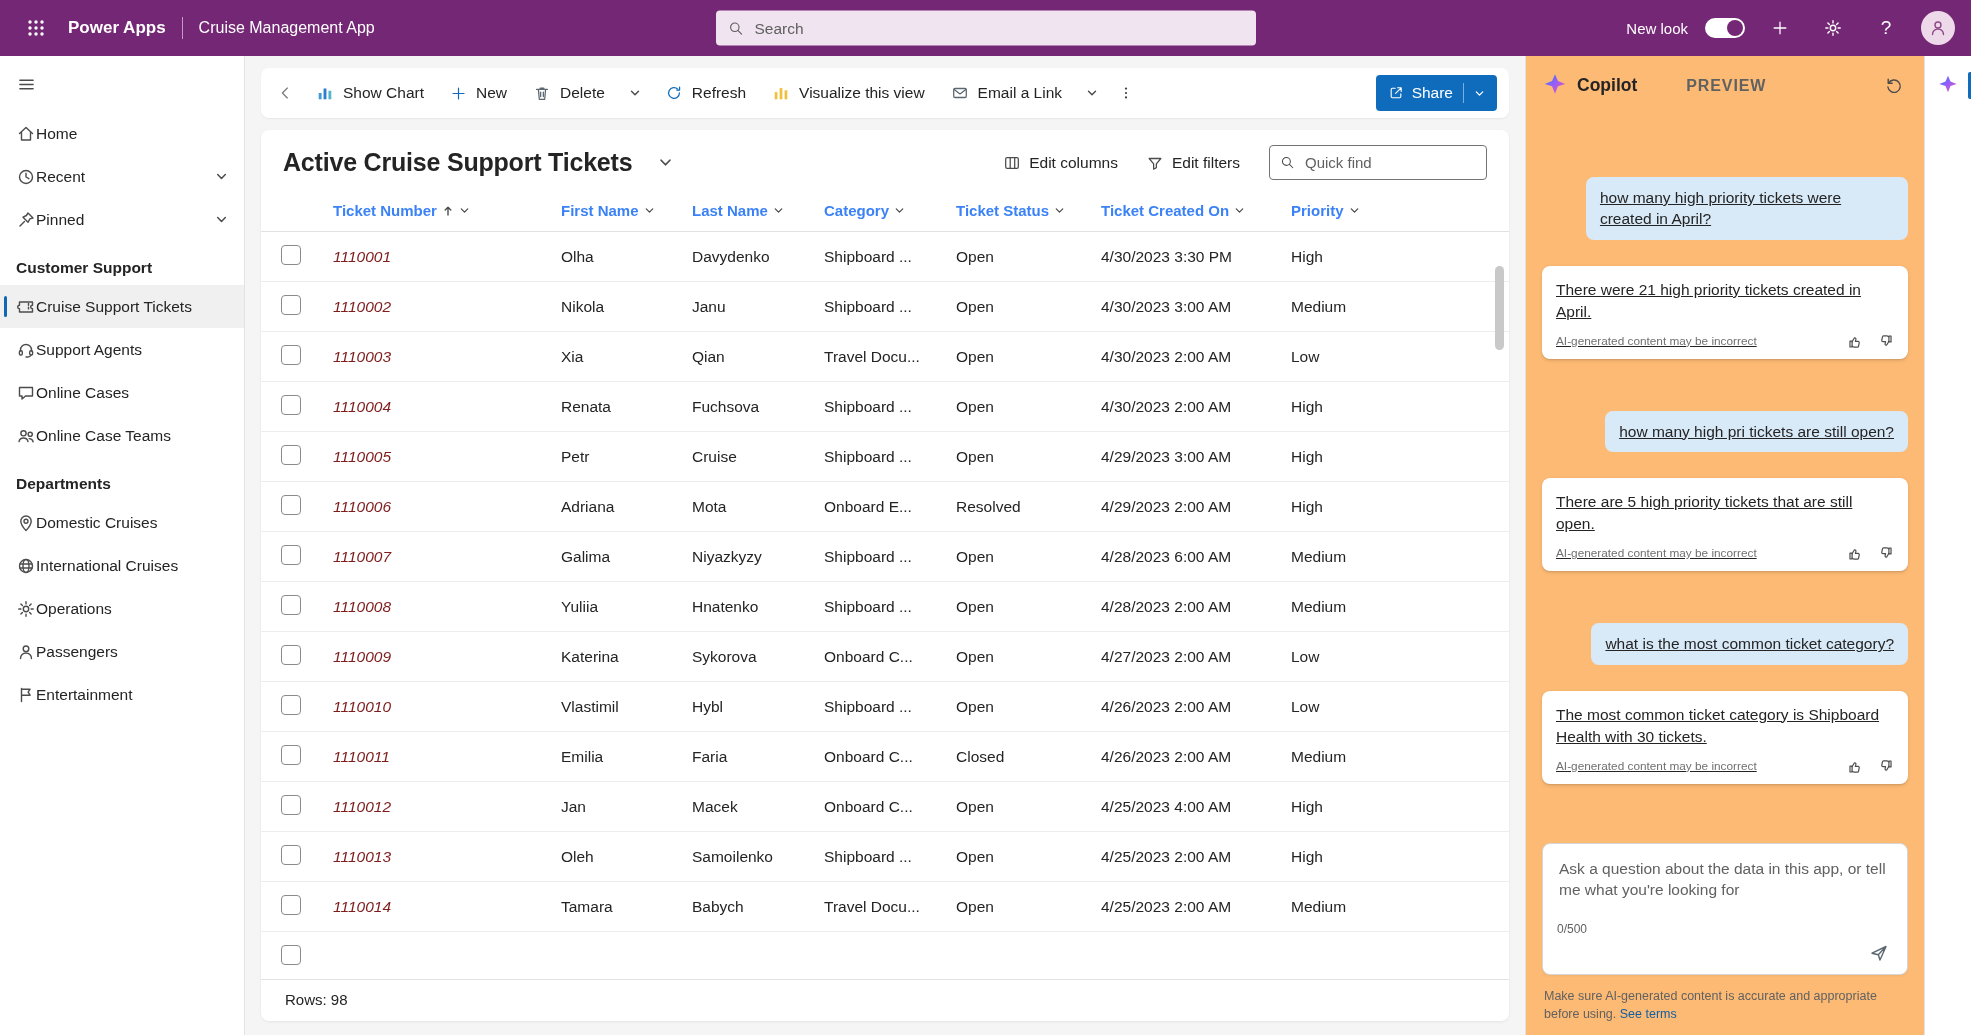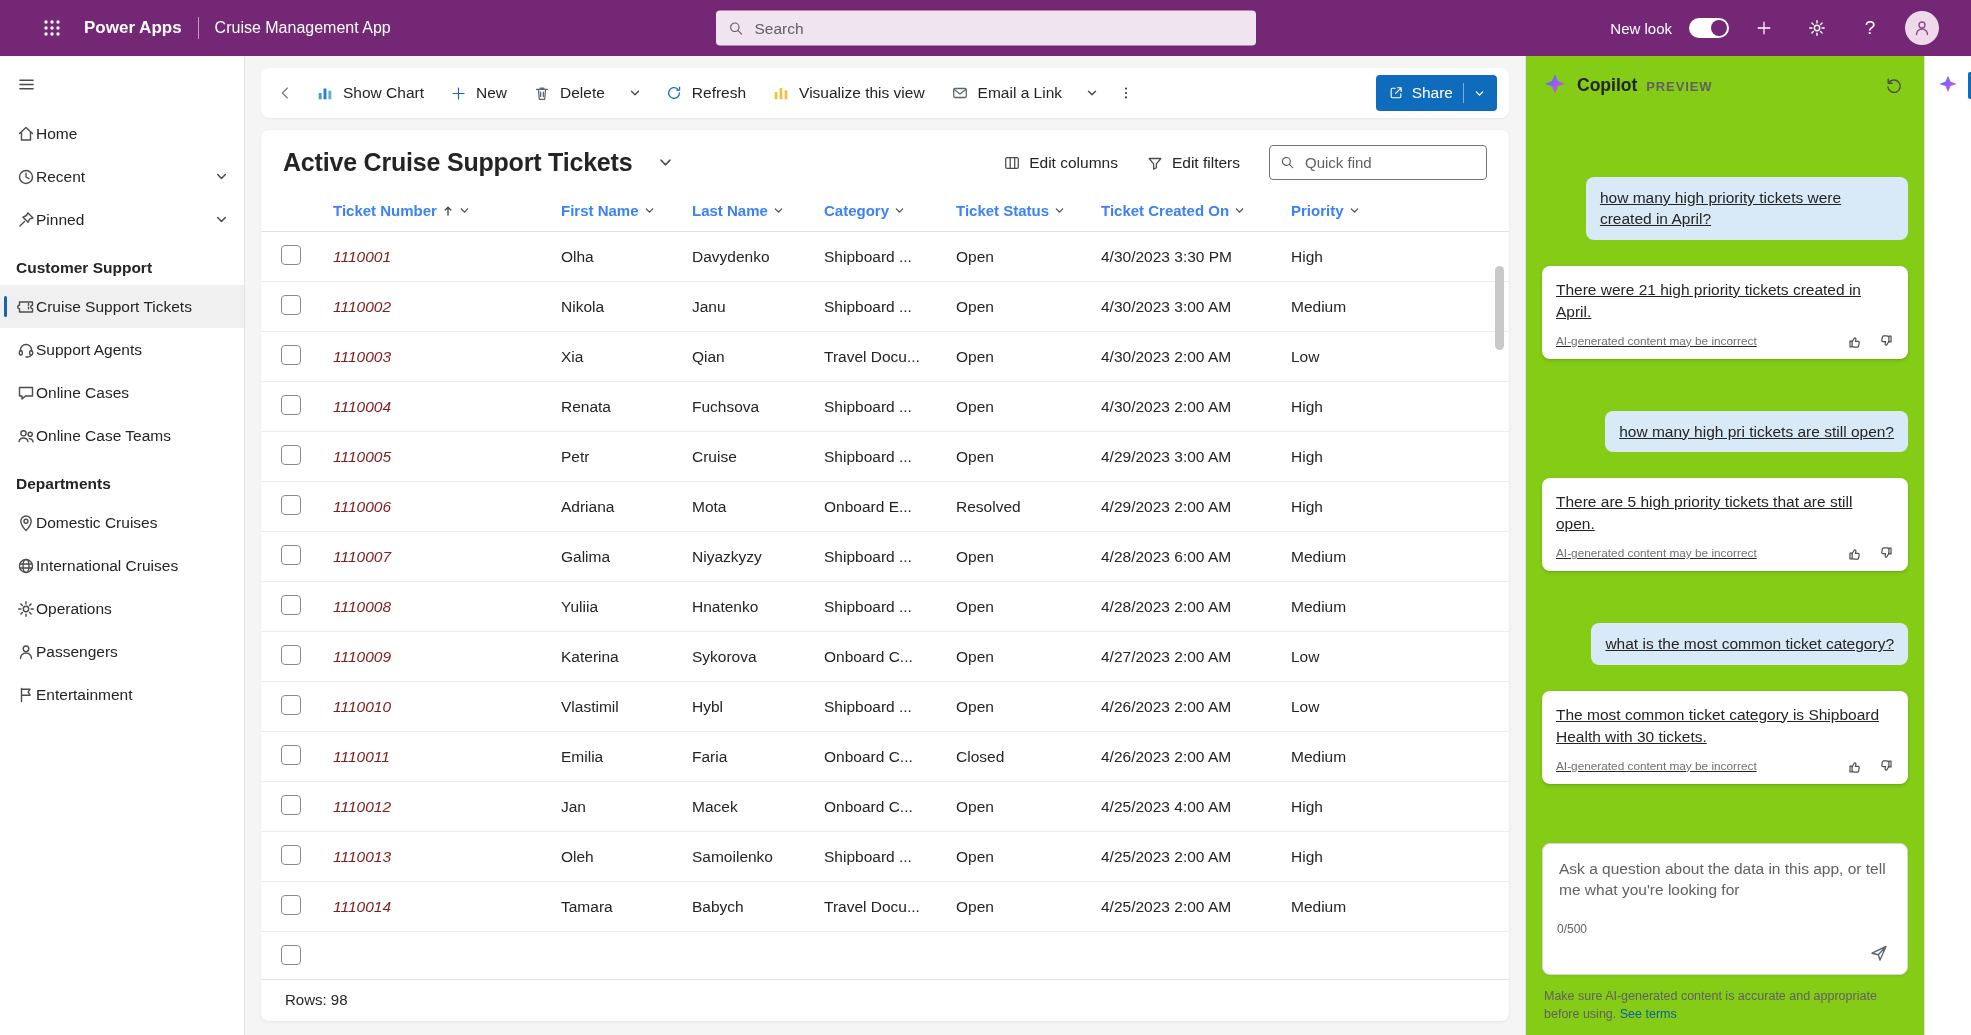--- a/index.html
+++ b/index.html
@@ -6,21 +6,21 @@
   html,body { margin:0; padding:0; }
   body {
     width:1971px; height:1035px; overflow:hidden;
     font-family:"Liberation Sans","DejaVu Sans",sans-serif;
     color:#242424; background:#f5f5f5;
   }
   .app { width:1971px; height:1035px; display:flex; flex-direction:column; }
 
   
   .topbar { height:56px; flex:none; background:#742774; color:#fff;
-    display:flex; align-items:center; padding:0 32px; gap:12px; position:relative; }
+    display:flex; align-items:center; padding:0 16px; gap:12px; position:relative; }
   .waffle { width:40px; height:40px; border:none; background:transparent; cursor:pointer;
     display:flex; align-items:center; justify-content:center; }
   .brand { font-size:17px; font-weight:700; white-space:nowrap; cursor:pointer; }
   .hdr-divider { width:1px; height:22px; background:rgba(255,255,255,.55); margin:0 4px; }
   .app-title { font-size:16px; white-space:nowrap; }
   .search-wrap { position:absolute; left:50%; top:50%; transform:translate(-50%,-50%);
     width:540px; height:35px; background:#efe4ef; border-radius:4px;
     display:flex; align-items:center; padding:0 12px; gap:9px; }
   .search-input { flex:1; border:none; outline:none; background:transparent;
     font-family:inherit; font-size:15.5px; color:#3b3b3b; }
@@ -82,25 +82,25 @@
   .rows { flex:1; min-height:0; overflow:hidden; position:relative; }
   .trow { height:50px; border-bottom:1px solid #ededed; font-size:15.5px; cursor:default; }
   .cell { padding-right:8px; white-space:nowrap; overflow:hidden; }
   .cb-cell { padding-left:20px; }
   .checkbox { width:20px; height:20px; border:1.5px solid #8a8a8a; border-radius:4px; background:#fff; display:inline-block; cursor:pointer; }
   .link { color:#7f1d1d; text-decoration:none; cursor:pointer;font-style:italic; }
   .scroll-thumb { position:absolute; right:5px; top:34px; width:9px; height:84px; border-radius:5px; background:#c9c9c9; cursor:pointer; }
   .table-footer { flex:none; border-top:1px solid #e3e3e3; padding:11px 24px 13px; font-size:15px; }
 
   
-  .copilot { width:399px; flex:none; background:#84cc16; border-left:1px solid #e3e3e3;
+  .copilot { width:399px; flex:none; background:#fdba74; border-left:1px solid #e3e3e3;
     display:flex; flex-direction:column; min-height:0; }
   .cop-header { flex:none; display:flex; align-items:center; gap:9px; padding:15px 16px 10px; }
   .cop-title { font-size:17.5px; font-weight:700; }
-  .cop-badge { font-size:13px; font-weight:600; letter-spacing:.9px; color:#616161; margin-top:2px; }
+  .cop-badge { font-size:16px; font-weight:600; letter-spacing:.9px; color:#616161; margin-top:2px;margin-left:40px; }
   .cop-history { margin-left:auto; border:none; background:transparent; cursor:pointer; padding:4px; display:flex; }
   .cop-msgs { flex:1; min-height:0; overflow:hidden; padding:2px 16px; display:flex; flex-direction:column;text-decoration:underline; }
   .msg-user { align-self:flex-end; max-width:88%; background:#d8e9f8; border-radius:8px;
     padding:10px 14px; font-size:15.5px; line-height:1.38; margin-top:52px; }
   .msg-user:first-child { margin-top:66px; }
   .msg-bot { align-self:stretch; background:#fff; border-radius:8px; margin-top:26px;
     padding:13px 14px 9px; font-size:15.5px; line-height:1.42;
     box-shadow:0 1.6px 3.6px rgba(0,0,0,.11), 0 .3px .9px rgba(0,0,0,.07); }
   .msg-meta { display:flex; align-items:center; margin-top:10px; }
   .disclaimer { font-size:11.8px; color:#707070; }

